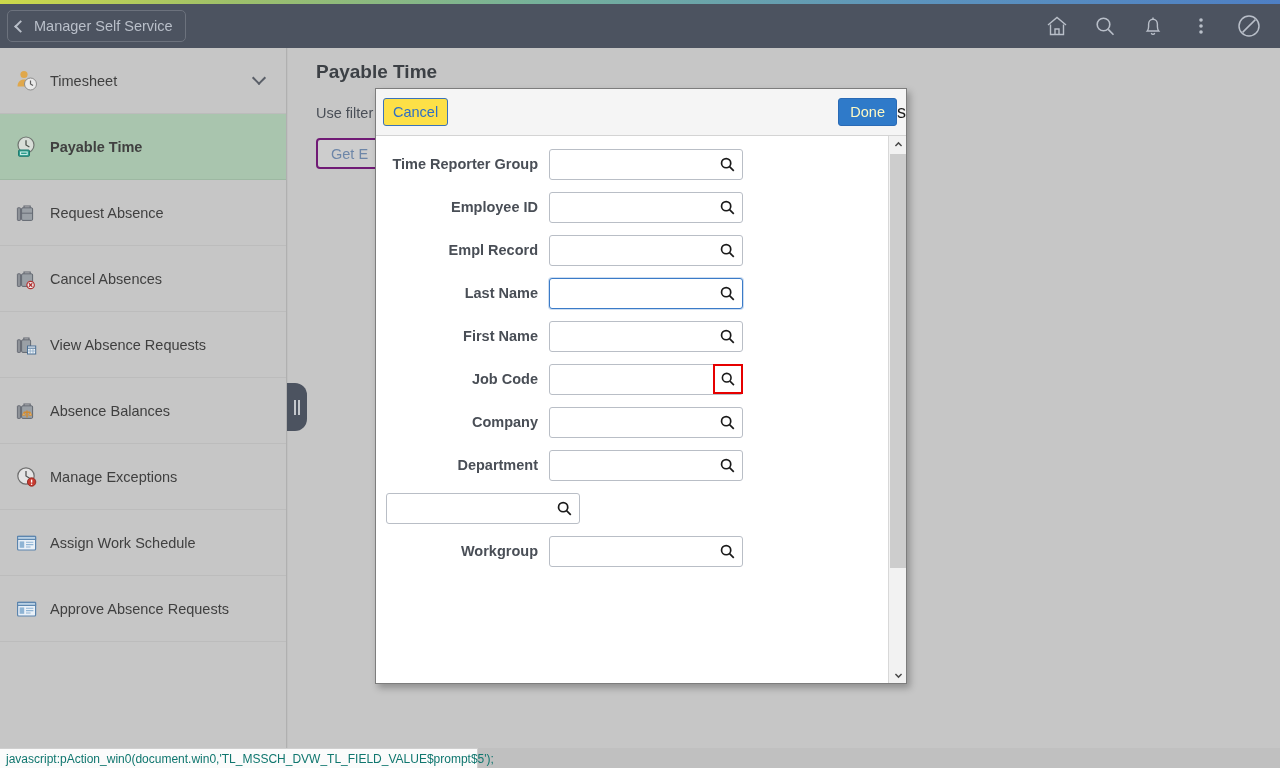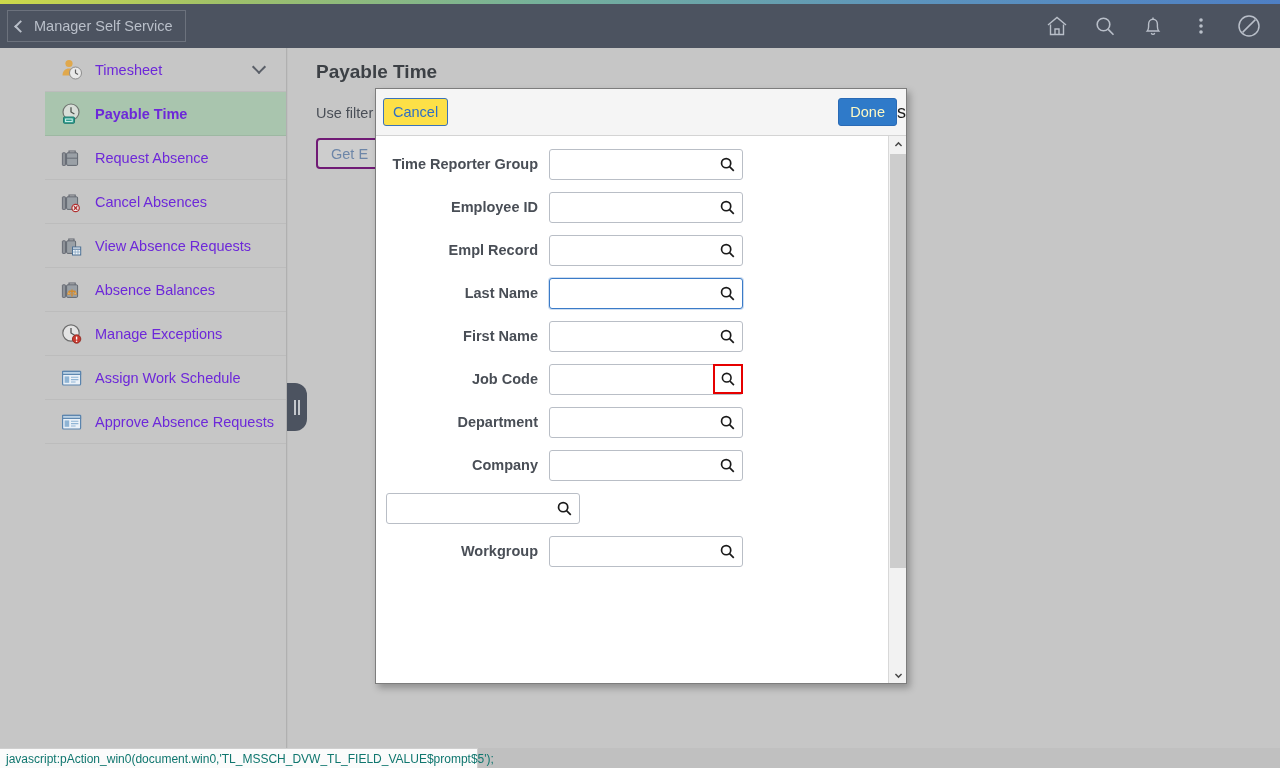--- a/index.html
+++ b/index.html
@@ -22,21 +22,21 @@
   .header {
     position: absolute; top: 4px; left: 0;
     width: 1280px; height: 44px;
     background: #4c5360;
     display: flex; align-items: center;
   }
   .back-btn {
     margin-left: 7px;
     height: 32px;
     border: 1px solid #6c727d;
-    border-radius: 0;
+    border-radius: 5px;
     display: flex; align-items: center;
     padding: 0 12px 0 8px;
     color: #b9bfc9;
     font-size: 14.5px;
     background: transparent;
     cursor: pointer;
   }
   .back-chevron {
     display:inline-block;
     width: 9px; height: 9px;
@@ -72,29 +72,28 @@
   
   .sidebar {
     position: absolute;
     top: 48px; left: 0;
     width: 287px; height: 700px;
     background: #c6c6c6;
     border-right: 1px solid #b0b0b0;
     overflow: hidden;
   }
   .side-item {
-    height: 44px;
+    height: 66px;
     display: flex; align-items: center;
     padding-left: 12px;
     border-bottom: 1px solid #bcbcbc;
-    color: #6d28d9;
+    color: #404040;
     font-size: 14.5px;
     cursor: pointer;
     position: relative;
-    margin-left: 45px;
   }
   .side-item.active {
     background: #a9c5ae;
     font-weight: bold;
     border-bottom: 1px solid #9db8a2;
   }
   .side-ico {
     width: 30px; height: 30px;
     margin-right: 8px;
     display:flex; align-items:center; justify-content:center;
@@ -575,34 +574,34 @@
           <button class="prompt-btn highlight">
             <svg width="16" height="16" viewBox="0 0 20 20" fill="none" stroke="#1a1a1a" stroke-width="2">
                 <circle cx="8.4" cy="8.4" r="5.4"></circle>
                 <path d="M12.4 12.6 L17.4 17.6"></path>
               </svg>
           </button>
         </div>
       </div>
 
       <div class="field-row">
+        <div class="field-label">Company</div>
+        <div class="field-ctrl">
+          <input type="text" value="" style="">
+          <button class="prompt-btn">
+            <svg width="17" height="17" viewBox="0 0 20 20" fill="none" stroke="#1a1a1a" stroke-width="2">
+                <circle cx="8.4" cy="8.4" r="5.4"></circle>
+                <path d="M12.4 12.6 L17.4 17.6"></path>
+              </svg>
+          </button>
+        </div>
+      </div>
+
+      <div class="field-row">
         <div class="field-label">Department</div>
-        <div class="field-ctrl">
-          <input type="text" value="" style="">
-          <button class="prompt-btn">
-            <svg width="17" height="17" viewBox="0 0 20 20" fill="none" stroke="#1a1a1a" stroke-width="2">
-                <circle cx="8.4" cy="8.4" r="5.4"></circle>
-                <path d="M12.4 12.6 L17.4 17.6"></path>
-              </svg>
-          </button>
-        </div>
-      </div>
-
-      <div class="field-row">
-        <div class="field-label">Company</div>
         <div class="field-ctrl">
           <input type="text" value="" style="">
           <button class="prompt-btn">
             <svg width="17" height="17" viewBox="0 0 20 20" fill="none" stroke="#1a1a1a" stroke-width="2">
                 <circle cx="8.4" cy="8.4" r="5.4"></circle>
                 <path d="M12.4 12.6 L17.4 17.6"></path>
               </svg>
           </button>
         </div>
       </div>

